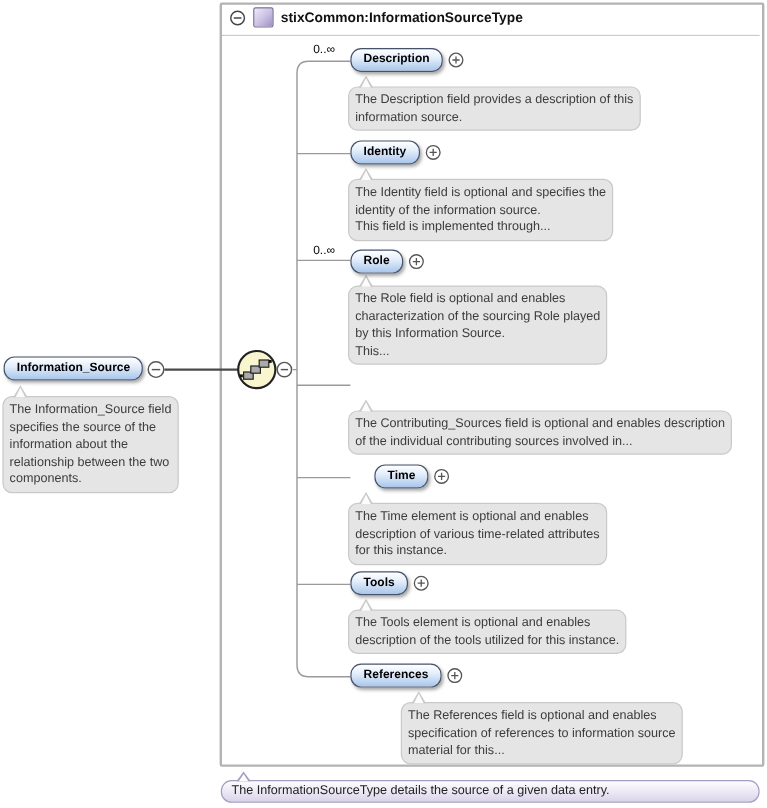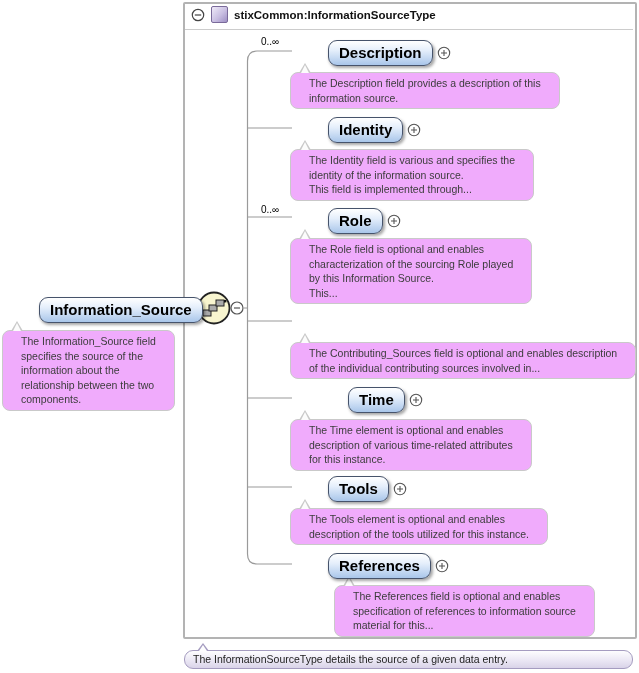--- a/index.html
+++ b/index.html
@@ -9,28 +9,28 @@
          background:#fff;border:2px solid #b3b3b3;border-radius:2px;}
   .panel-divider{position:absolute;left:185px;top:29px;width:448px;height:0;
          border-top:1px solid #ccc;}
 
   .header-row{position:absolute;left:191px;top:6px;display:flex;align-items:center;gap:6px;z-index:3;}
   .type-square{width:15px;height:15px;border:1px solid #7a6a9a;border-radius:2px;
          background:linear-gradient(135deg,#efeaf8 0%,#c9bfe2 55%,#9e8fc4 100%);}
   .type-title{font-size:11.5px;font-weight:bold;color:#111;white-space:nowrap;}
 
   .row{position:absolute;display:flex;align-items:center;gap:4px;z-index:3;}
-  .pill{display:inline-block;padding:3px 10px 4px 10px;font-size:15px;font-weight:bold;color:#000;
+  .pill{display:inline-block;padding:3px 10px 4px 10px;font-size:10px;font-weight:bold;color:#000;
         white-space:nowrap;border:1px solid #46536b;border-radius:9px;
         background:linear-gradient(180deg,#ffffff 0%,#e4eefb 40%,#a9c6ea 100%);
-        box-shadow:1.5px 2px 3px rgba(0,0,0,0.35);margin-left:36px;}
+        box-shadow:1.5px 2px 3px rgba(0,0,0,0.35);}
   .occ{position:absolute;font-size:10px;color:#000;z-index:3;white-space:nowrap;}
 
-  .bubble{position:absolute;z-index:2;background:#f0abfc;border:1px solid #c9c9c9;border-radius:8px;
-        font-size:10.5px;line-height:14.5px;color:#3c3c3c;padding:3px 18px;
+  .bubble{position:absolute;z-index:2;background:#e5e5e5;border:1px solid #c9c9c9;border-radius:8px;
+        font-size:10.5px;line-height:14.5px;color:#3c3c3c;padding:3px 5px;
         white-space:pre-line;width:max-content;max-width:340px;}
   .bubble::before{content:"";position:absolute;top:-10px;left:8px;width:0;height:0;
         border-left:6px solid transparent;border-right:6px solid transparent;
         border-bottom:10px solid #c9c9c9;}
   .bubble::after{content:"";position:absolute;top:-8px;left:10px;width:0;height:0;
         border-left:4px solid transparent;border-right:4px solid transparent;
         border-bottom:8px solid #fcfcfc;}
 
   .annotation{position:absolute;left:184px;top:650px;width:431px;z-index:2;
         background:linear-gradient(180deg,#fdfdfe 0%,#e9e5f3 60%,#d9d3e8 100%);
@@ -112,21 +112,21 @@
   <div class="bubble" style="left:290px;top:72px;">The Description field provides a description of this
 information source.</div>
 
   <div class="row" style="left:292px;top:117px;">
     <span class="pill">Identity</span>
     <svg width="14" height="14" viewBox="0 0 14 14">
       <circle cx="7" cy="7" r="5.7" fill="#fff" stroke="#555" stroke-width="1.1"></circle>
       <path d="M4 7h6M7 4v6" stroke="#555" stroke-width="1.1" fill="none"></path>
     </svg>
   </div>
-  <div class="bubble" style="left:290px;top:149px;">The Identity field is various and specifies the
+  <div class="bubble" style="left:290px;top:149px;">The Identity field is optional and specifies the
 identity of the information source.
 This field is implemented through...</div>
 
   <div class="row" style="left:292px;top:208px;">
     <span class="pill">Role</span>
     <svg width="14" height="14" viewBox="0 0 14 14">
       <circle cx="7" cy="7" r="5.7" fill="#fff" stroke="#555" stroke-width="1.1"></circle>
       <path d="M4 7h6M7 4v6" stroke="#555" stroke-width="1.1" fill="none"></path>
     </svg>
   </div>

